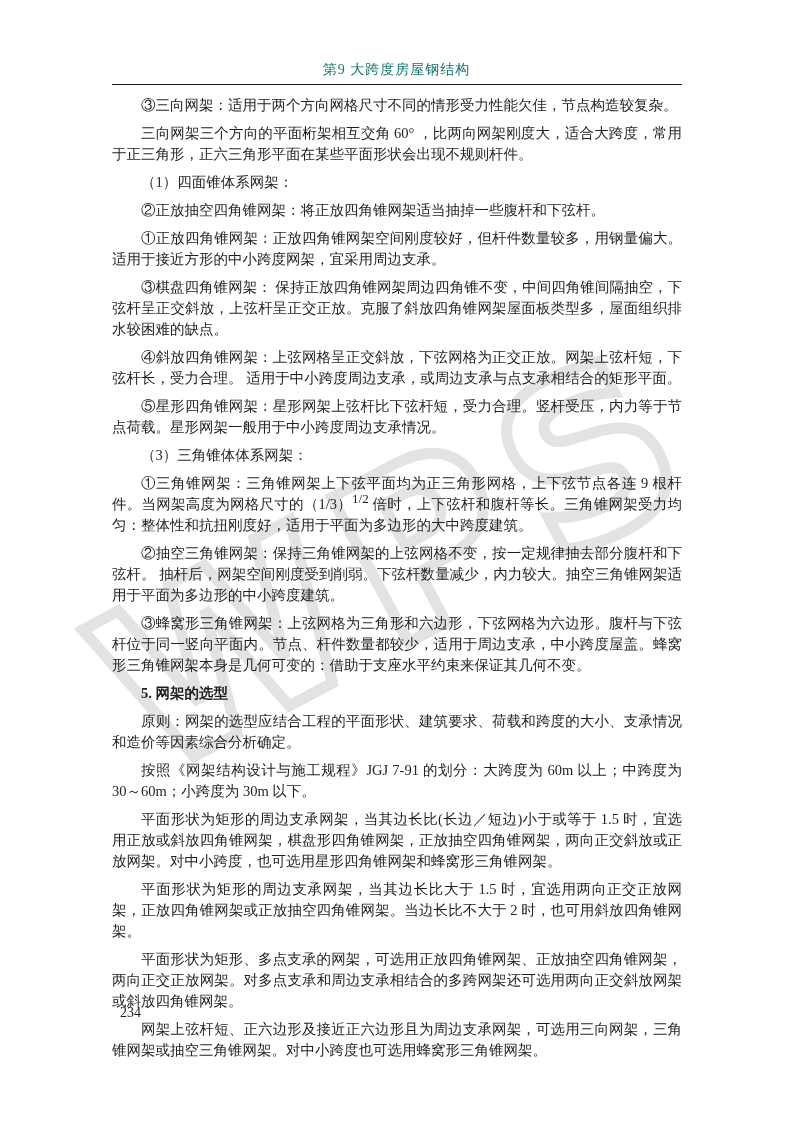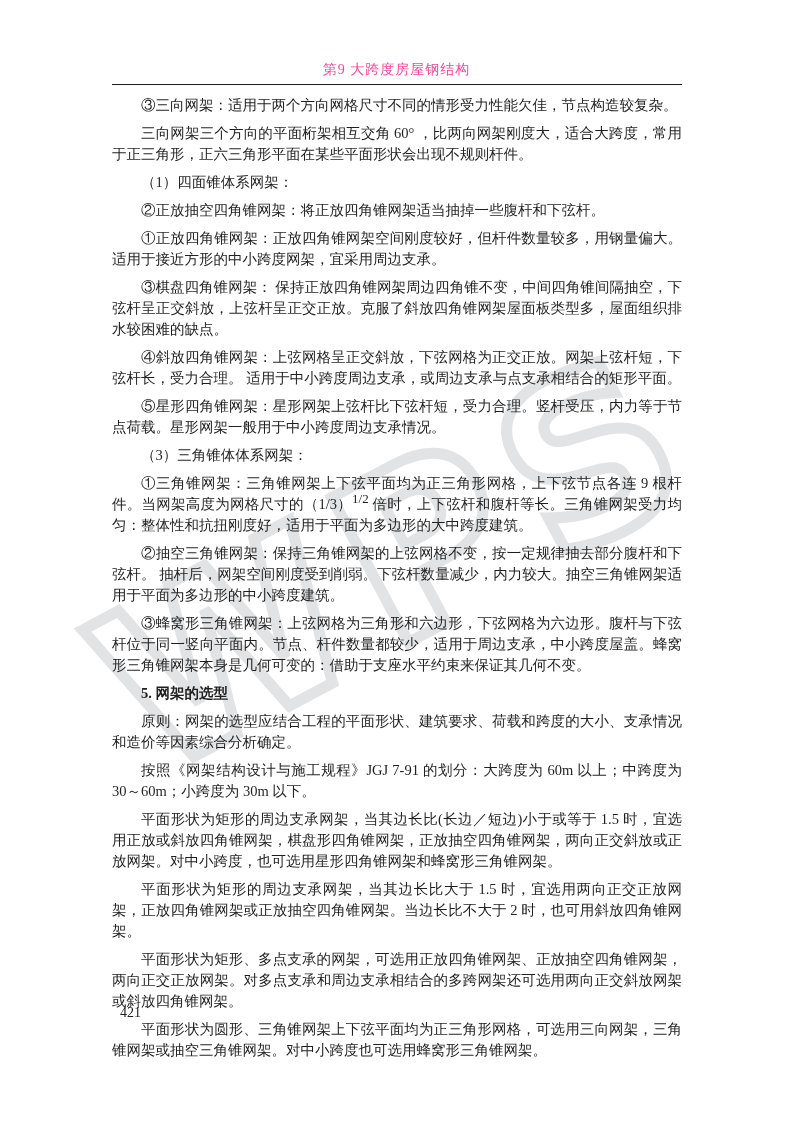--- a/index.html
+++ b/index.html
@@ -12,21 +12,21 @@
     font-family: "Liberation Serif", "DejaVu Serif", serif;
     color: #1f1f1f;
   }
   .header-title {
     position: absolute;
     top: 61px; left: 0;
     width: 100%;
     text-align: center;
     font-size: 14px;
     letter-spacing: 1px;
-    color: #ec4899;
+    color: #0f766e;
     z-index: 2;
   }
   .header-rule {
     position: absolute;
     top: 84px; left: 112px;
     width: 570px;
     border: none;
     border-top: 1.6px solid #1c1c1c;
     margin: 0;
     z-index: 2;
@@ -101,18 +101,18 @@
       <p class="para"><span>（3）三角锥体体系网架：</span></p>
       <p class="para"><span>①三角锥网架：三角锥网架上下弦平面均为正三角形网格，上下弦节点各连 9 根杆件。当网架高度为网格尺寸的（1/3）</span><sup>1/2</sup><span> 倍时，上下弦杆和腹杆等长。三角锥网架受力均匀：整体性和抗扭刚度好，适用于平面为多边形的大中跨度建筑。</span></p>
       <p class="para"><span>②抽空三角锥网架：保持三角锥网架的上弦网格不变，按一定规律抽去部分腹杆和下弦杆。 抽杆后，网架空间刚度受到削弱。下弦杆数量减少，内力较大。抽空三角锥网架适用于平面为多边形的中小跨度建筑。</span></p>
       <p class="para"><span>③蜂窝形三角锥网架：上弦网格为三角形和六边形，下弦网格为六边形。腹杆与下弦杆位于同一竖向平面内。节点、杆件数量都较少，适用于周边支承，中小跨度屋盖。蜂窝形三角锥网架本身是几何可变的：借助于支座水平约束来保证其几何不变。</span></p>
       <p class="para heading"><span>5. 网架的选型</span></p>
       <p class="para"><span>原则：网架的选型应结合工程的平面形状、建筑要求、荷载和跨度的大小、支承情况和造价等因素综合分析确定。</span></p>
       <p class="para"><span>按照《网架结构设计与施工规程》JGJ 7-91 的划分：大跨度为 60m 以上；中跨度为 30～60m；小跨度为 30m 以下。</span></p>
       <p class="para"><span>平面形状为矩形的周边支承网架，当其边长比(长边／短边)小于或等于 1.5 时，宜选用正放或斜放四角锥网架，棋盘形四角锥网架，正放抽空四角锥网架，两向正交斜放或正放网架。对中小跨度，也可选用星形四角锥网架和蜂窝形三角锥网架。</span></p>
       <p class="para"><span>平面形状为矩形的周边支承网架，当其边长比大于 1.5 时，宜选用两向正交正放网架，正放四角锥网架或正放抽空四角锥网架。当边长比不大于 2 时，也可用斜放四角锥网架。</span></p>
       <p class="para"><span>平面形状为矩形、多点支承的网架，可选用正放四角锥网架、正放抽空四角锥网架，两向正交正放网架。对多点支承和周边支承相结合的多跨网架还可选用两向正交斜放网架或斜放四角锥网架。</span></p>
-      <p class="para"><span>平面形状为圆形、三角锥网架上下弦平面均为正三角形网格，可选用三向网架，三角锥网架或抽空三角锥网架。对中小跨度也可选用蜂窝形三角锥网架。</span></p>
+      <p class="para"><span>网架上弦杆短、正六边形及接近正六边形且为周边支承网架，可选用三向网架，三角锥网架或抽空三角锥网架。对中小跨度也可选用蜂窝形三角锥网架。</span></p>
     </main>
 
-  <div class="footer-page-number">421</div>
+  <div class="footer-page-number">234</div>
 
 </div>
 
 </body></html>

